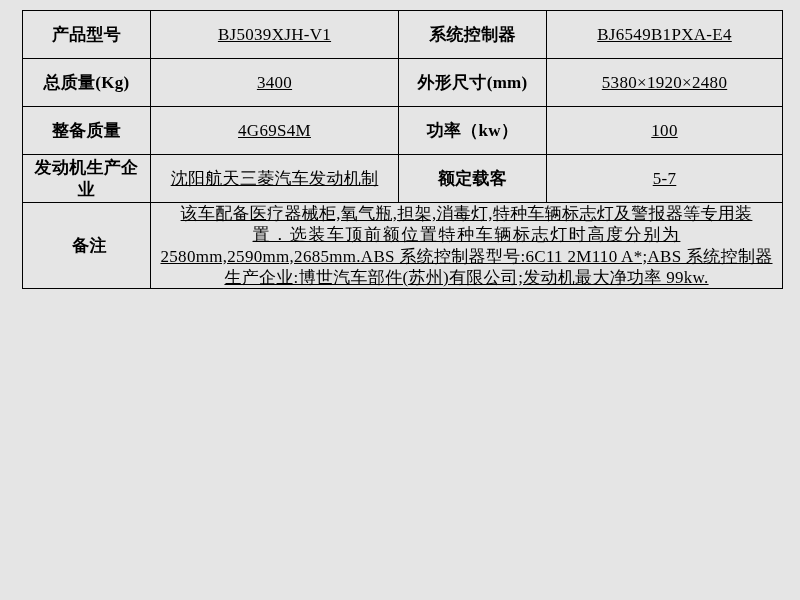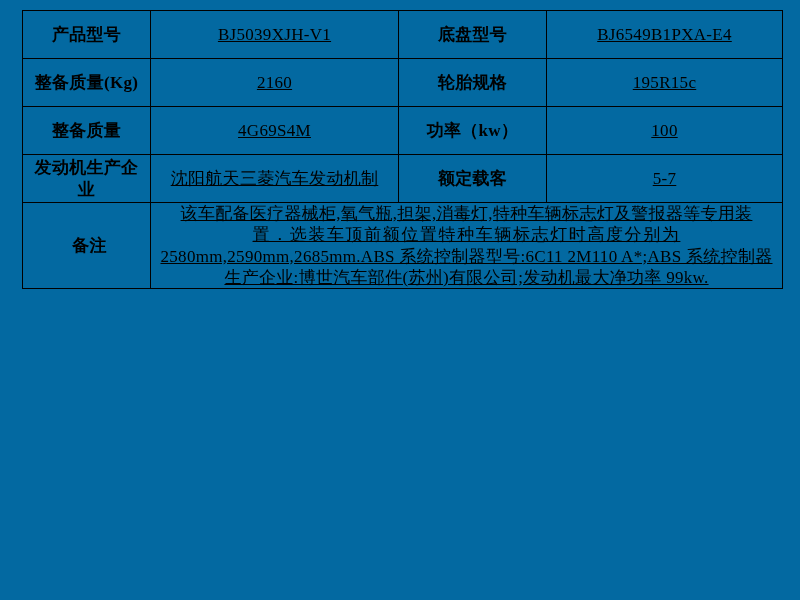--- a/index.html
+++ b/index.html
@@ -11,21 +11,21 @@
     overflow: hidden;
   }
   body {
     font-family: "Liberation Serif", "DejaVu Serif", serif;
     color: #000000;
   }
   .sheet {
     width: 800px;
     height: 600px;
     position: relative;
-    background: #0369a1;
+    background: #e5e5e5;
     box-sizing: border-box;
     padding: 10px 18px 10px 22px;
   }
   table.spec {
     width: 760px;
     border-collapse: collapse;
     table-layout: fixed;
     margin: 0;
   }
   table.spec td {
@@ -85,28 +85,28 @@
     <colgroup>
       <col class="c1">
         <col class="c2">
         <col class="c3">
         <col class="c4">
     </colgroup>
     <tbody>
       <tr>
         <td class="label">产品型号</td>
         <td class="value">BJ5039XJH-V1</td>
-        <td class="label">底盘型号</td>
+        <td class="label">系统控制器</td>
         <td class="value">BJ6549B1PXA-E4</td>
       </tr>
       <tr>
-        <td class="label">整备质量(Kg)</td>
-        <td class="value">2160</td>
-        <td class="label">轮胎规格</td>
-        <td class="value">195R15c</td>
+        <td class="label">总质量(Kg)</td>
+        <td class="value">3400</td>
+        <td class="label">外形尺寸(mm)</td>
+        <td class="value">5380×1920×2480</td>
       </tr>
       <tr>
         <td class="label">整备质量</td>
         <td class="value">4G69S4M</td>
         <td class="label">功率（kw）</td>
         <td class="value">100</td>
       </tr>
       <tr>
         <td class="label">发动机生产企业</td>
         <td class="value">沈阳航天三菱汽车发动机制</td>

